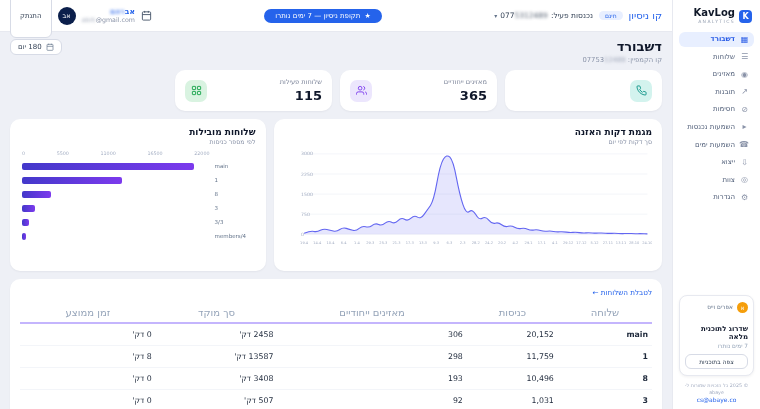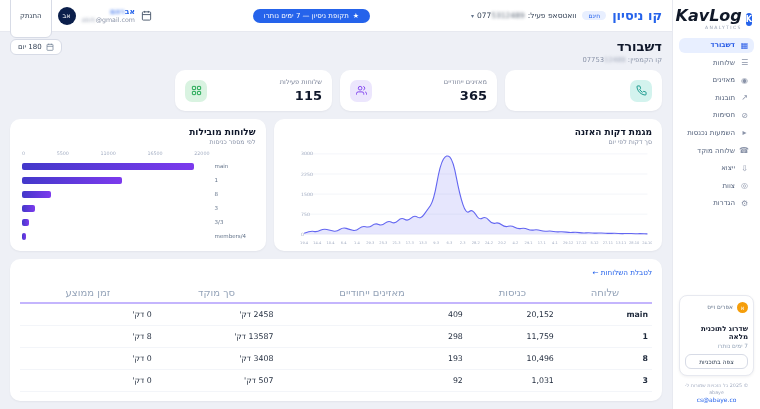--- a/index.html
+++ b/index.html
@@ -13,21 +13,21 @@
   .app { display:flex; width:760px; height:409px; }
 
   
   .sidebar {
     width:88px; flex-shrink:0; background:#fff; border-left:1px solid #e7e9f0;
     display:flex; flex-direction:column; padding:8px 6px 6px;
   }
   .logo-row { display:flex; align-items:center; gap:4px; padding:0 2px 7px; }
   .logo-mark { width:13px; height:13px; border-radius:4px; background:#2563eb; color:#fff;
     font-size:8px; font-weight:bold; display:flex; align-items:center; justify-content:center; }
-  .logo-name { font-size:16px; font-weight:bold; color:#101828; line-height:1;font-style:italic; }
+  .logo-name { font-size:10px; font-weight:bold; color:#101828; line-height:1; }
   .logo-sub { font-size:4.5px; letter-spacing:1.4px; color:#98a2b3; line-height:1; margin-top:2px; }
   .nav { display:flex; flex-direction:column; gap:2px; }
   .nav-item { display:flex; align-items:center; gap:5px; padding:3px 5px; border-radius:6px;
     font-size:7px; color:#52607a; cursor:pointer; line-height:1.2; }
   .nav-item .ni { width:9px; font-size:8px; text-align:center; color:#8a93a8; flex-shrink:0; }
   .nav-item.active { background:#e8efff; color:#2458e6; font-weight:bold; }
   .nav-item.active .ni { color:#2458e6; }
 
   .promo { margin-top:auto; border:1px solid #e7e9f0; border-radius:8px; padding:6px 5px;
     background:#fff; box-shadow:0 1px 3px rgba(15,23,42,.06); }
@@ -42,21 +42,21 @@
     font-family:"DejaVu Sans", sans-serif; }
   .side-footer { margin-top:6px; text-align:center; }
   .copyright { font-size:4.8px; color:#a3adc2; line-height:1.5; }
   .footer-mail { font-size:6px; color:#2563eb; cursor:pointer; }
 
   
   .main-col { flex:1; display:flex; flex-direction:column; min-width:0; }
   .topbar { height:32px; flex-shrink:0; background:#fff; border-bottom:1px solid #e7e9f0;
     display:flex; align-items:center; justify-content:space-between; padding:0 10px; gap:8px; }
   .tb-group { display:flex; align-items:center; gap:6px; }
-  .line-label { font-size:13px; color:#2563eb; font-weight:bold; }
+  .line-label { font-size:10px; color:#2563eb; font-weight:normal; }
   .line-tag { font-size:6px; color:#2563eb; background:#e8efff; padding:1px 6px; border-radius:999px; }
   .phone-dd { display:flex; align-items:center; gap:3px; cursor:pointer; }
   .phone-label { font-size:7.5px; color:#334155; }
   .phone-num { font-size:7.5px; color:#334155; direction:ltr; }
   .chev { font-size:6px; color:#64748b; }
   .trial-pill { background:#2563eb; color:#fff; font-size:7px; padding:3px 11px;
     border-radius:999px; white-space:nowrap; display:flex; align-items:center; gap:4px; cursor:pointer; }
   .pill-icon { font-size:7px; }
   .icon-btn { background:none; border:none; color:#475569; cursor:pointer; display:flex; align-items:center; }
   .user-text { text-align:right; line-height:1.25; }
@@ -79,21 +79,21 @@
   .stat-card { background:#fff; border-radius:10px; padding:8px 10px; display:flex;
     justify-content:space-between; align-items:center; box-shadow:0 1px 2px rgba(15,23,42,.05); }
   .stat-label { font-size:6.6px; color:#7c8499; }
   .stat-value { font-size:13px; font-weight:bold; color:#0f172a; margin-top:2px; white-space:nowrap; }
   .stat-unit { font-size:8px; font-weight:bold; }
   .stat-sub { font-size:5.8px; color:#a3adc2; margin-top:2px; }
   .stat-icon { width:22px; height:22px; border-radius:7px; display:flex; align-items:center;
     justify-content:center; flex-shrink:0; }
 
   .charts { display:grid; grid-template-columns:1.52fr 1fr; gap:8px; margin-top:8px; }
-  .chart-card { background:#fff; border-radius:10px; padding:8px 10px; height:132px;
+  .chart-card { background:#fff; border-radius:10px; padding:8px 10px; height:152px;
     box-shadow:0 1px 2px rgba(15,23,42,.05); overflow:hidden; }
   .card-title { font-size:9px; font-weight:bold; color:#0f172a; }
   .card-sub { font-size:6.3px; color:#8a93a8; margin-top:1px; }
   #trend-svg { display:block; width:100%; height:98px; margin-top:4px; }
 
   .bars-wrap { direction:ltr; margin-top:6px; }
   .bars-scale { display:flex; justify-content:space-between; font-size:4.8px; color:#a3adc2;
     margin:0 46px 3px 2px; }
   .bar-row { display:flex; align-items:center; height:14px; }
   .bar-track { flex:1; padding-left:2px; }
@@ -145,21 +145,21 @@
   <div class="nav-item">
     <span class="ni">⊘</span>
     <span class="nl">חסימות</span>
   </div>
   <div class="nav-item">
     <span class="ni">▸</span>
     <span class="nl">השמעות נכנסות</span>
   </div>
   <div class="nav-item">
     <span class="ni">☎</span>
-    <span class="nl">שלוחה מוקד</span>
+    <span class="nl">השמעות ימים</span>
   </div>
   <div class="nav-item">
     <span class="ni">⇩</span>
     <span class="nl">ייצוא</span>
   </div>
   <div class="nav-item">
     <span class="ni">◎</span>
     <span class="nl">צוות</span>
   </div>
   <div class="nav-item">
@@ -184,21 +184,21 @@
   </aside>
 
   <div class="main-col">
 
     <header class="topbar">
 
       <div class="tb-group">
         <span class="line-label">קו ניסיון</span>
         <span class="line-tag">חינם</span>
         <div class="phone-dd">
-          <span class="phone-label">וואטסאפ פעיל:</span>
+          <span class="phone-label">נכנסות פעיל:</span>
           <span class="phone-num"><span>077</span><span class="blurred">5312489</span></span>
           <span class="chev">▾</span>
         </div>
       </div>
 
       <div class="trial-pill">
         <span class="pill-icon">★</span>
         <span>תקופת ניסיון — 7 ימים נותרו</span>
       </div>
 
@@ -390,21 +390,21 @@
                 <th>כניסות</th>
                 <th>מאזינים ייחודיים</th>
                 <th>סך מוקד</th>
                 <th>זמן ממוצע</th>
               </tr>
             </thead>
           <tbody id="tbody">
               <tr class="data-row">
                 <td class="first">main</td>
                 <td class="">20,152</td>
-                <td class="">409</td>
+                <td class="">306</td>
                 <td class="">2458 דק'</td>
                 <td class="">0 דק'</td>
               </tr>
               <tr class="data-row">
                 <td class="first">1</td>
                 <td class="">11,759</td>
                 <td class="">298</td>
                 <td class="">13587 דק'</td>
                 <td class="">8 דק'</td>
               </tr>

